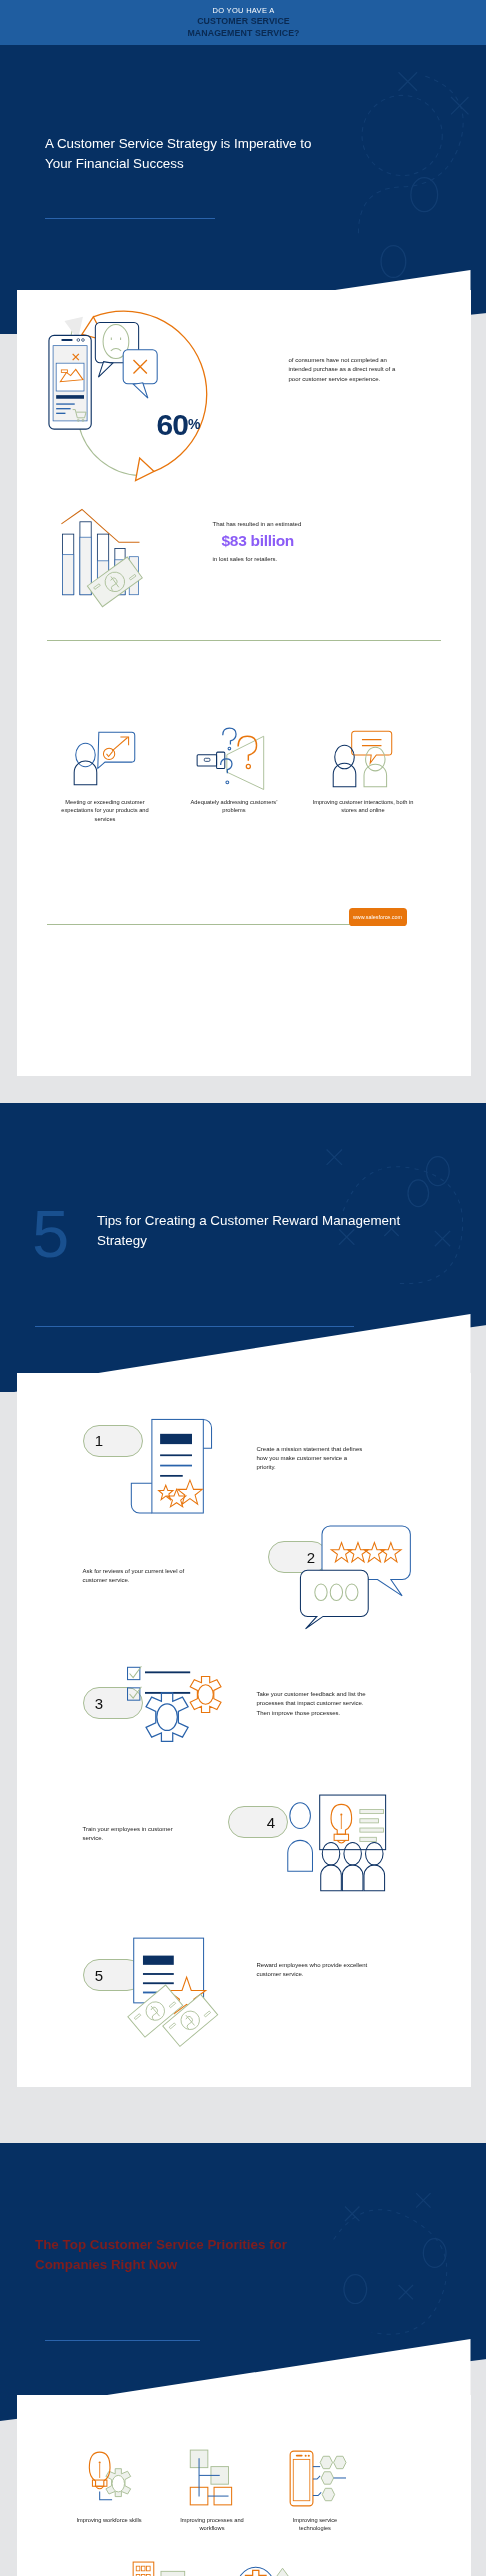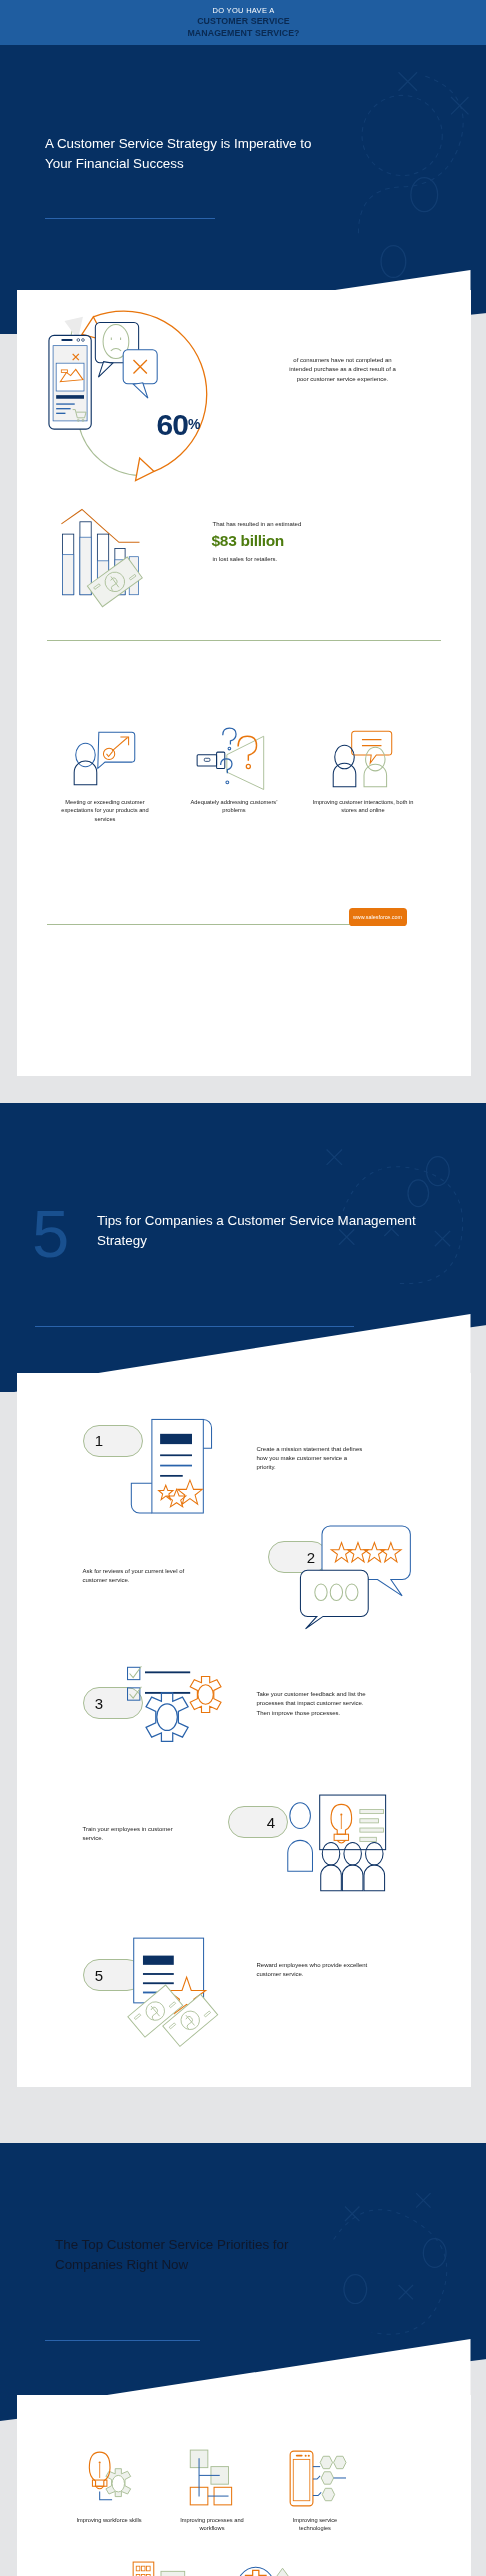--- a/index.html
+++ b/index.html
@@ -47,41 +47,41 @@
     position:absolute; left:16.5px; top:245px; width:454px; height:786px;
     background:#ffffff;
   }
   .diag-white {
     position:absolute; left:16.5px; top:225px; width:454px; height:67px;
     background:#ffffff;
     clip-path: polygon(454px 0, 454px 67px, 0 67px);
   }
 
   .stat60 {
-    position:absolute; left:0; top:0; width:454px; height:201px;text-align:center;
+    position:absolute; left:0; top:0; width:454px; height:201px;
   }
   .stat60-txt {
     position:absolute; left:272px; top:66px; width:108px;
     font-size:6px; line-height:1.58; color:#1a1a1a;
   }
   .num60 {
     position:absolute; left:140px; top:120px;
     font-size:30px; font-weight:bold; color:#0c3163; line-height:1;
     letter-spacing:-1px;
   }
   .num60 sup { font-size:14px; font-weight:bold; vertical-align:6.2px; letter-spacing:0; }
 
   .stat83 { position:absolute; left:0; top:202px; width:454px; height:124px; }
   .stat83-pre {
     position:absolute; left:196px; top:29px; width:175px;
     font-size:6px; color:#1a1a1a;
   }
   .stat83-big {
-    position:absolute; left:195px; top:40px;
-    font-size:15.5px; font-weight:bold; color:#4d7c0f; letter-spacing:-0.3px;
+    position:absolute; left:205px; top:40px;
+    font-size:15.5px; font-weight:bold; color:#8b5cf6; letter-spacing:-0.3px;
   }
   .stat83-post {
     position:absolute; left:196px; top:64px; width:175px;
     font-size:6px; color:#1a1a1a;
   }
   .rule-green1 {
     position:absolute; left:30px; top:350px; width:394px; height:0.8px;
     background:#a8bd95;
   }
   .three-head {
@@ -154,22 +154,22 @@
   .tip-txt { position:absolute; font-size:6px; line-height:1.55; color:#1a1a1a; width:111px; }
 
   
   .sec3 { position:absolute; left:0; top:2143px; width:487px; height:721px; }
   .sec3-navy {
     position:absolute; left:0; top:0; width:487px; height:278px;
     background:#063063;
     clip-path: polygon(0 0, 487px 0, 487px 216px, 0 278px);
   }
   .sec3-h {
-    position:absolute; left:55px; top:92px; width:299px;
-    color:#0f172a; font-size:13.4px; font-weight:400; line-height:1.5;
+    position:absolute; left:35px; top:92px; width:299px;
+    color:#7f1d1d; font-size:13.4px; font-weight:700; line-height:1.5;
   }
   .rule-blue3 {
     position:absolute; left:45px; top:197px; width:155px; height:0.5px;
     background:#2a63ab;
   }
   .card3 {
     position:absolute; left:16.5px; top:252px; width:454px; height:443px;
     background:#ffffff;
   }
   .diag-white3 {
@@ -349,21 +349,21 @@
         <path d="M38 30 l30 30 M68 30 l-30 30"></path>
         <path d="M150 170 l28 28 M178 170 l-28 28"></path>
         <path d="M62 185 l30 30 M92 185 l-30 30"></path>
         <path d="M248 188 l30 30 M278 188 l-30 30"></path>
         <ellipse cx="254" cy="72" rx="22" ry="28"></ellipse>
         <ellipse cx="216" cy="115" rx="20" ry="26"></ellipse>
       </g>
     </svg>
   </div>
   <div class="sec2-num5">5</div>
-  <div class="sec2-h">Tips for Companies a Customer Service Management Strategy</div>
+  <div class="sec2-h">Tips for Creating a Customer Reward Management Strategy</div>
   <div class="rule-blue2"></div>
   <div class="diag-white2"></div>
 
   <div class="card2">
 
     <div class="tip" style="top:15.5px">
       <div class="tip-pill" style="left:66px; top:36px">
         <span>1</span>
       </div>
       <svg class="tip-ico" style="left:103px; top:15.5px" width="108" height="108" viewBox="0 0 210 210">

